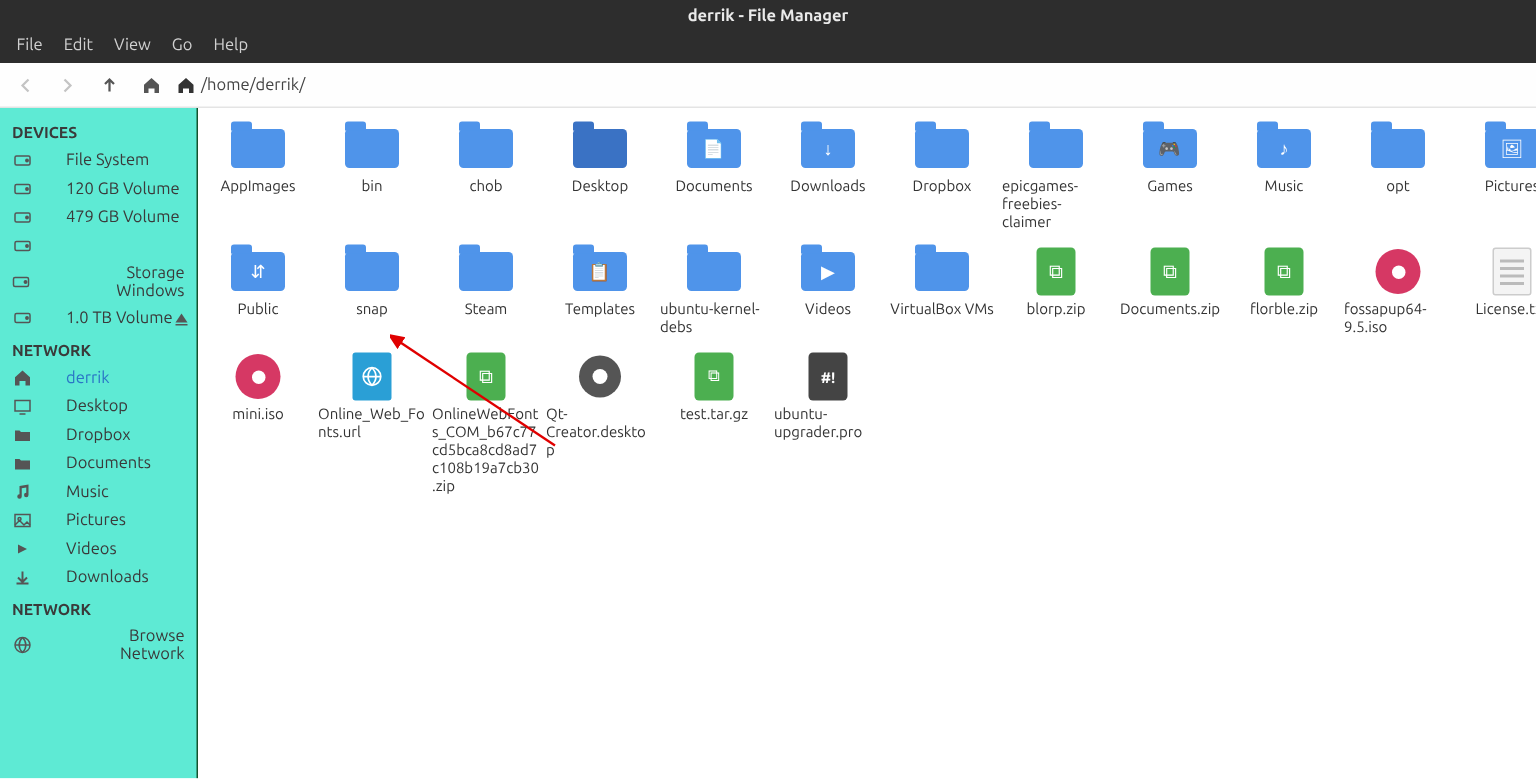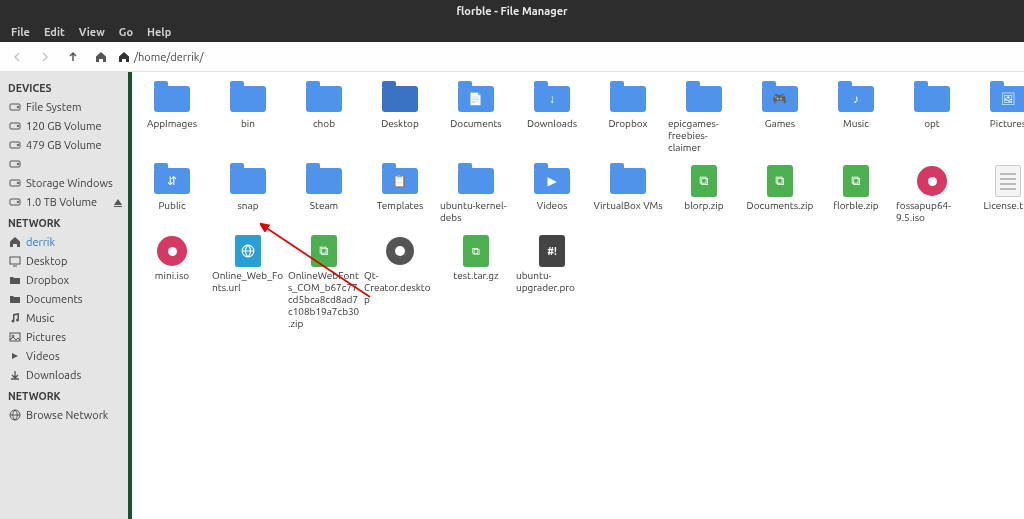--- a/index.html
+++ b/index.html
@@ -22,24 +22,22 @@
       align-items: center;
       justify-content: center;
       font-weight: 600;
       font-size: 11px;
     }
     .menubar {
       height: 20px;
       background: #2d2d2d;
       color: #d0d0d0;
       display: flex;
-      align-items: center;
       padding: 0 4px;
       font-size: 11px;
-      font-weight: bold;
     }
     .menubar span { padding: 2px 7px; cursor: default; }
     .toolbar {
       height: 30px;
       background: #fefefe;
       border-bottom: 1px solid #e4e4e4;
       display: flex;
       align-items: center;
       padding: 0 6px;
       gap: 6px;
@@ -49,35 +47,35 @@
       display: flex; align-items: center; justify-content: center;
       color: #555;
       cursor: pointer;
       border-radius: 3px;
     }
     .tbtn.disabled { color: #c4c4c4; }
     .pathbar { display:flex; align-items:center; gap:4px; font-size:11px; color:#444;}
     .main { flex: 1; display: flex; overflow: hidden; position: relative; }
     .sidebar {
       width: 132px;
-      background: #e5e5e5;
-      border-right: 4px solid #14532d;
+      background: #5eead4;
+      border-right: 1px solid #14532d;
       padding: 4px 0;
       overflow-y: auto;
     }
     .side-heading {
       font-weight: 700;
       font-size: 10.5px;
       color: #3a3a3a;
       padding: 6px 8px 3px;
     }
     .side-item {
       display: flex;
       align-items: center;
-      gap: 4px;
+      gap: 22px;
       padding: 2.5px 8px;
       font-size: 11px;
       color: #3a3a3a;
       cursor: pointer;
       position: relative;
       text-align: right;
     }
     .side-item.active { color: #2a76c6; font-weight: 400; }
     .side-ico {
       width: 14px; height: 14px;
@@ -193,21 +191,21 @@
       position:absolute;
       top:150px; left:128px;
       width:120px; height:80px;
       pointer-events:none;
     }
   </style>
 </head>
 <body>
 
 <div class="titlebar">
-  <span>florble - File Manager</span>
+  <span>derrik - File Manager</span>
 </div>
 
 <div class="menubar">
   <span>File</span>
   <span>Edit</span>
   <span>View</span>
   <span>Go</span>
   <span>Help</span>
 </div>
 

